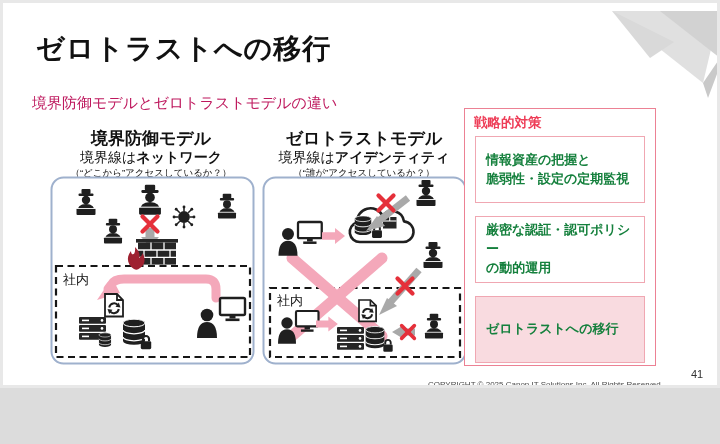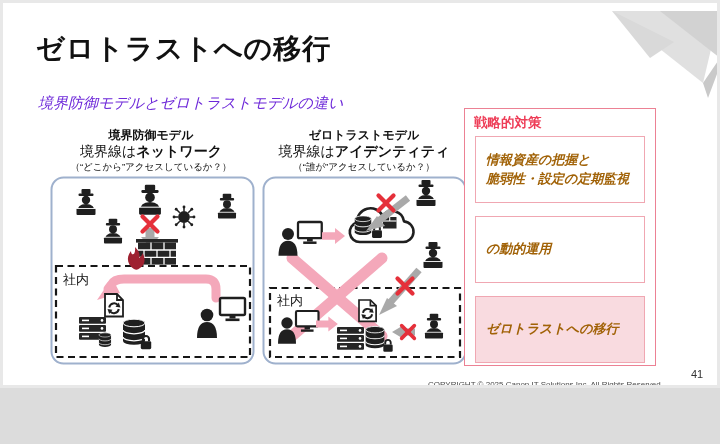--- a/index.html
+++ b/index.html
@@ -1,37 +1,37 @@
 <!DOCTYPE html>
 <html><head>
 <meta charset="utf-8">
 <style>
   html,body{margin:0;padding:0;background:#dcdcdc;}
   .slide{position:relative;width:720px;height:388px;background:#ffffff;overflow:hidden;
          font-family:"Liberation Sans","DejaVu Sans",sans-serif;color:#1a1a1a;}
   .frame{position:absolute;inset:0;border:3px solid #e8e8e8;pointer-events:none;z-index:50;}
   .corner-deco{position:absolute;top:0;right:0;z-index:1;}
   .title{position:absolute;left:36px;top:30px;font-size:28px;font-weight:bold;color:#111;letter-spacing:1px;z-index:2;}
-  .subtitle{position:absolute;left:38px;top:94px;font-size:15px;color:#6d28d9;z-index:2;font-style:italic;}
+  .subtitle{position:absolute;left:32px;top:94px;font-size:15px;color:#be185d;z-index:2;}
   .dg-head{position:absolute;top:128px;text-align:center;line-height:1.25;z-index:2;}
   .dg-head.left{left:40px;width:222px;}
   .dg-head.right{left:253px;width:222px;}
-  .dg-title{font-size:12px;font-weight:bold;color:#111;}
+  .dg-title{font-size:17px;font-weight:bold;color:#111;}
   .dg-line2{font-size:14px;color:#111;}
   .dg-line2 .b{font-weight:bold;}
   .dg-line3{font-size:9.5px;color:#111;}
   .dg-svg{position:absolute;z-index:2;}
   .dg-svg.left{left:50px;top:176px;}
   .dg-svg.right{left:262px;top:176px;}
   .panel{position:absolute;left:464px;top:108px;width:192px;height:258px;border:1.5px solid #ec8194;
          background:#fff;box-sizing:border-box;z-index:2;}
   .panel-header{color:#ee3e58;font-weight:bold;font-size:13.5px;padding:5px 0 4px 9px;}
   .panel-item{margin:0 10px 13px 10px;height:67px;border:1px solid #f0a7b2;box-sizing:border-box;
               display:flex;flex-direction:column;justify-content:center;padding-left:10px;padding-right:4px;
-              color:#a16207;font-size:13px;font-weight:bold;line-height:1.45;background:#fff;font-style:italic;}
+              color:#15803d;font-size:13px;font-weight:bold;line-height:1.45;background:#fff;}
   .panel-item.highlight{background:#f9dbe0;}
   .footer-logo{position:absolute;left:33px;top:388px;display:flex;align-items:flex-start;z-index:2;}
   .logo-txt{margin-left:7px;text-align:right;}
   .logo-name{font-size:15px;font-weight:bold;letter-spacing:1.5px;color:#15151f;line-height:1;}
   .logo-tag{font-size:6px;color:#1b2a56;letter-spacing:.4px;margin-top:2px;border-top:1px solid #1b2a56;padding-top:1px;}
   .copyright{position:absolute;right:57px;top:380px;font-size:8px;color:#4a4a4a;z-index:2;}
   .page-num{position:absolute;left:691px;top:368px;font-size:11px;color:#333;z-index:2;}
   svg text{font-family:"Liberation Sans","DejaVu Sans",sans-serif;}
 </style>
 </head>
@@ -240,20 +240,21 @@
     <use href="#hacker" transform="translate(172,152) scale(0.95)"></use>
   </svg>
 
   <aside class="panel">
     <div class="panel-header">戦略的対策</div>
     <div class="panel-item">
       <div>情報資産の把握と</div>
       <div>脆弱性・設定の定期監視</div>
     </div>
     <div class="panel-item">
+      <div>厳密な認証・認可ポリシー</div>
       <div>の動的運用</div>
     </div>
     <div class="panel-item highlight">
       <div>ゼロトラストへの移行</div>
     </div>
   </aside>
 
   <div class="footer-logo">
     <svg width="27" height="30" viewBox="0 0 27 30">
       <polygon points="12,1 25,1 22,7 9,7" fill="#ef4056"></polygon>

